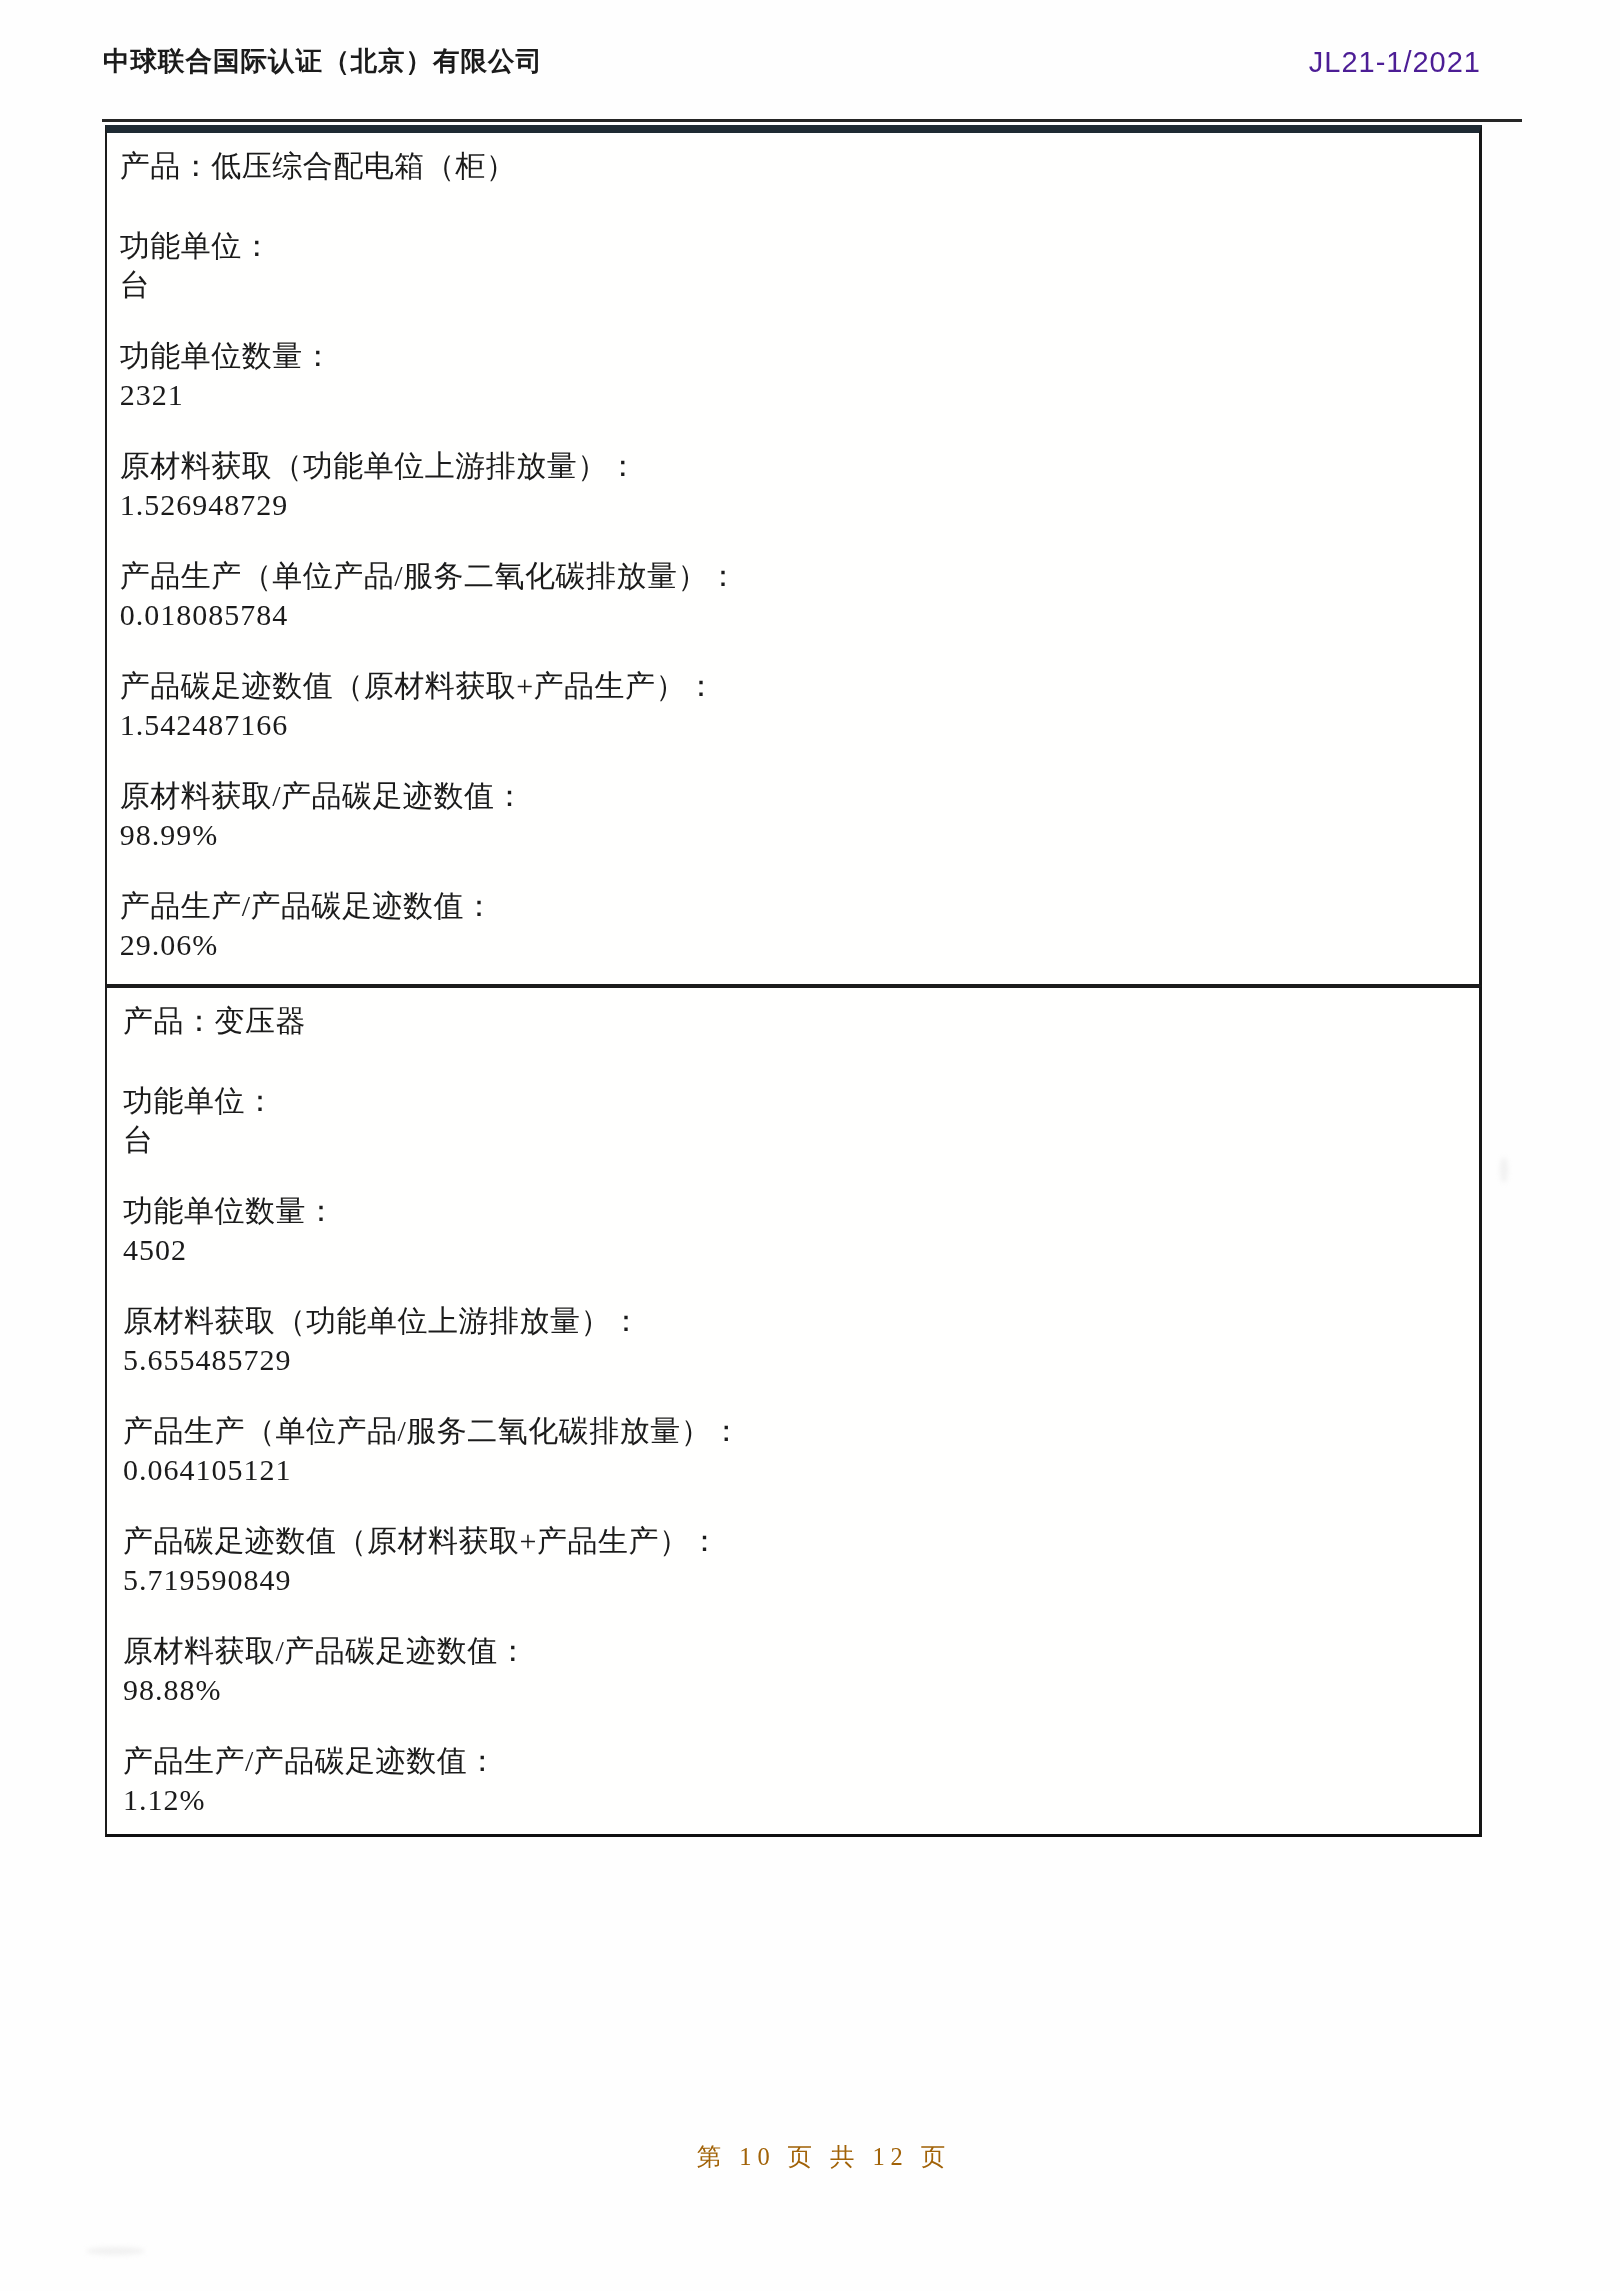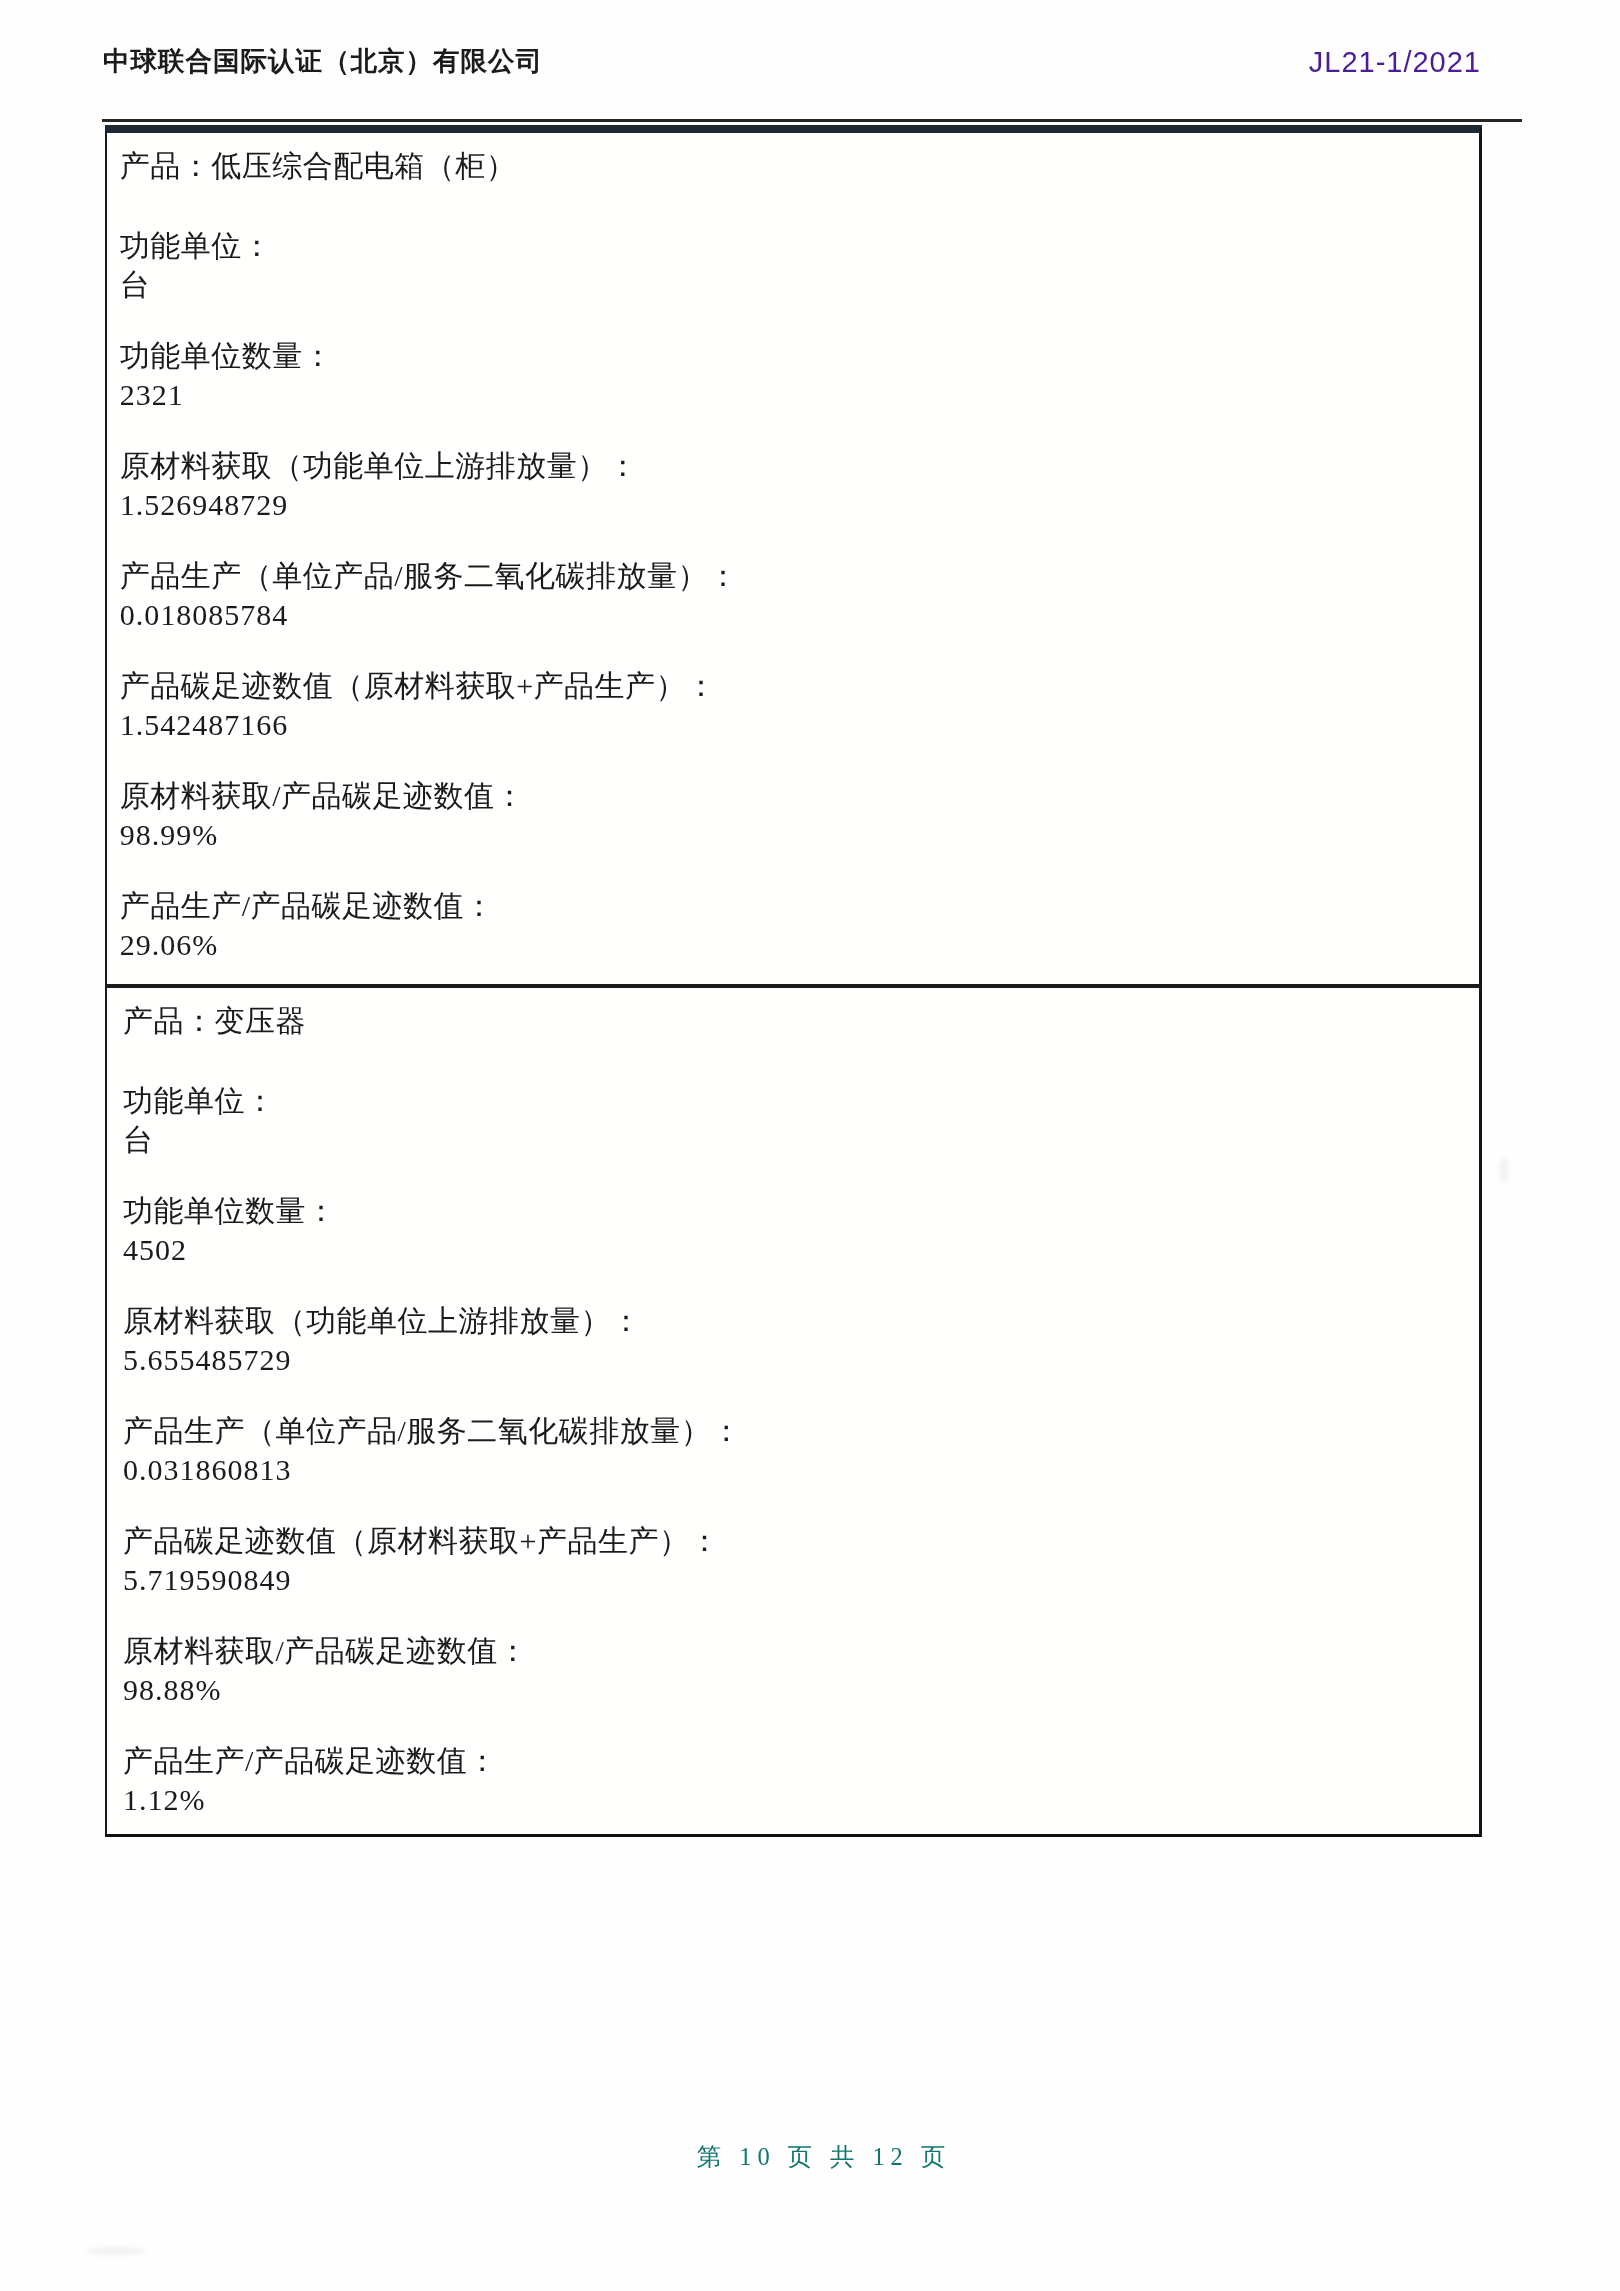--- a/index.html
+++ b/index.html
@@ -101,21 +101,21 @@
   .footer {
     position: absolute;
     top: 2140px;
     left: 0;
     width: 1620px;
     text-align: center;
   }
   .page-number {
     font-size: 24.5px;
     letter-spacing: 5.9px;
-    color: #0f766e;
+    color: #a16207;
     margin-left: 28px;
   }
 
   
   .scan-smudge {
     position: absolute;
     background: #d9d9d9;
     opacity: 0.35;
     border-radius: 50%;
     filter: blur(2.9px);
@@ -177,21 +177,21 @@
     <div class="field-group">
       <div class="field-label">功能单位数量：</div>
       <div class="field-value">4502</div>
     </div>
     <div class="field-group">
       <div class="field-label">原材料获取（功能单位上游排放量）：</div>
       <div class="field-value">5.655485729</div>
     </div>
     <div class="field-group">
       <div class="field-label">产品生产（单位产品/服务二氧化碳排放量）：</div>
-      <div class="field-value">0.031860813</div>
+      <div class="field-value">0.064105121</div>
     </div>
     <div class="field-group">
       <div class="field-label">产品碳足迹数值（原材料获取+产品生产）：</div>
       <div class="field-value">5.719590849</div>
     </div>
     <div class="field-group">
       <div class="field-label">原材料获取/产品碳足迹数值：</div>
       <div class="field-value">98.88%</div>
     </div>
     <div class="field-group">

